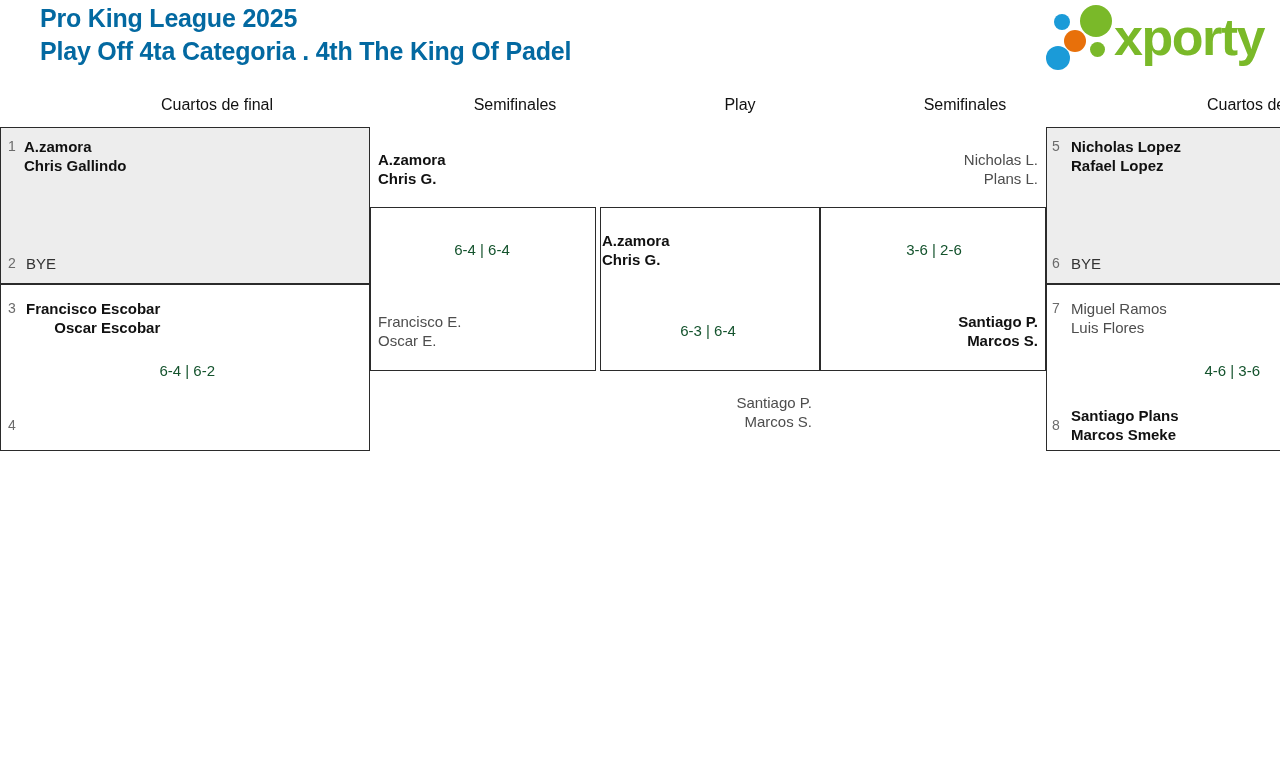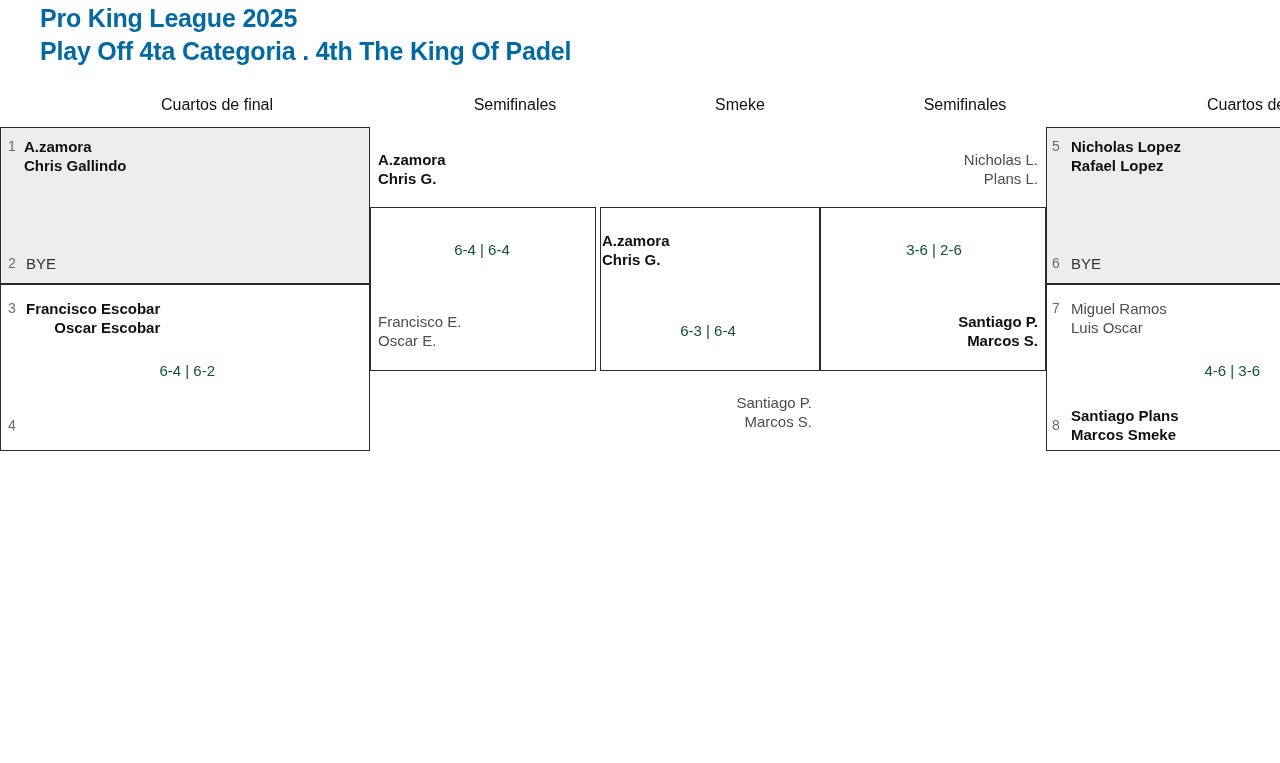--- a/index.html
+++ b/index.html
@@ -170,25 +170,33 @@
 </style>
 </head>
 <body>
 
 <div id="header">
   <div id="title-block">
     <div class="title-line">Pro King League 2025</div>
     <div class="title-line">Play Off 4ta Categoria . 4th The King Of Padel</div>
   </div>
 
+  <div id="logo">
+    <span class="dot" id="dot-blue-top"></span>
+    <span class="dot" id="dot-green-big"></span>
+    <span class="dot" id="dot-orange"></span>
+    <span class="dot" id="dot-green-small"></span>
+    <span class="dot" id="dot-blue-big"></span>
+    <span id="logo-word">xporty</span>
+  </div>
 </div>
 
 <div class="round-header" id="round-qf-left">Cuartos de final</div>
 <div class="round-header" id="round-sf-left">Semifinales</div>
-<div class="round-header" id="round-final">Smeke</div>
+<div class="round-header" id="round-final">Play</div>
 <div class="round-header" id="round-sf-right">Semifinales</div>
 <div class="round-header" id="round-qf-right">Cuartos de final</div>
 
 <div class="box shaded" id="qf1"></div>
 <div class="box" id="qf2"></div>
 <div class="box" id="sf-left"></div>
 <div class="box" id="final-box"></div>
 <div class="box" id="sf-right"></div>
 <div class="box shaded" id="qf3"></div>
 <div class="box" id="qf4"></div>
@@ -249,21 +257,21 @@
     <span class="pname">Rafael Lopez</span>
   </div>
   <span class="seed" id="qf3-seed6">6</span>
   <div class="entry bye" id="qf3-team6">
     <span class="pname">BYE</span>
   </div>
 
   <span class="seed" id="qf4-seed7">7</span>
   <div class="entry loser" id="qf4-team7">
     <span class="pname">Miguel Ramos</span>
-    <span class="pname">Luis Oscar</span>
+    <span class="pname">Luis Flores</span>
   </div>
   <span class="seed" id="qf4-seed8">8</span>
   <div class="entry winner" id="qf4-team8">
     <span class="pname">Santiago Plans</span>
     <span class="pname">Marcos Smeke</span>
   </div>
   <span class="score" id="qf4-score">4-6 | 3-6</span>
 
 </div>
 

